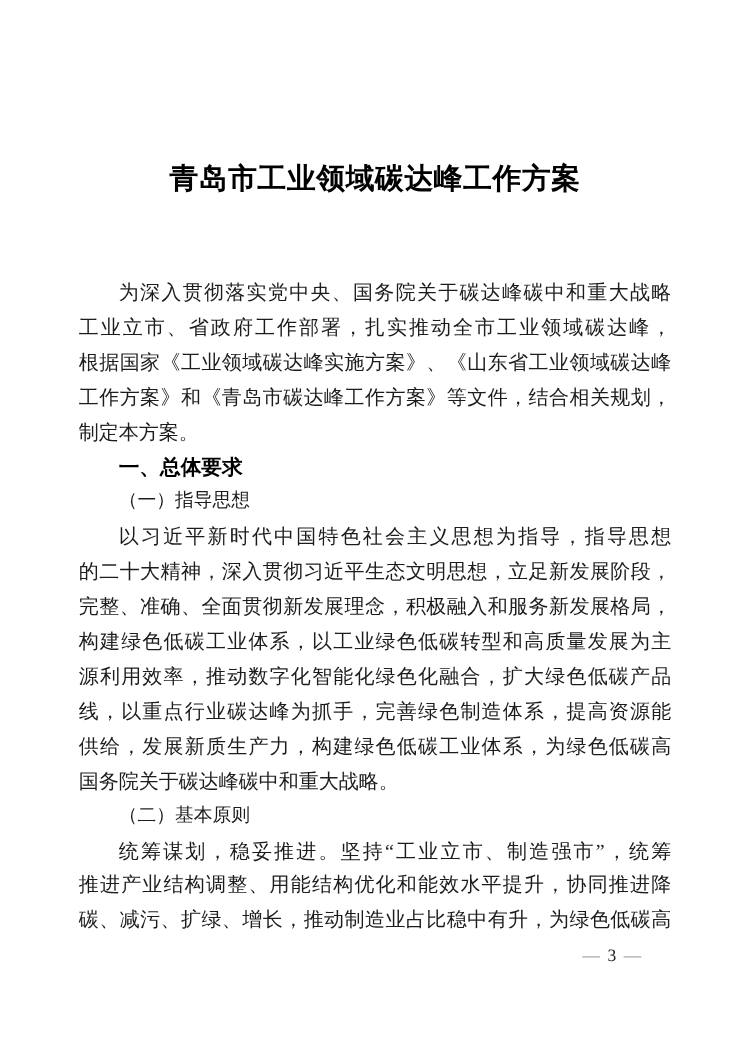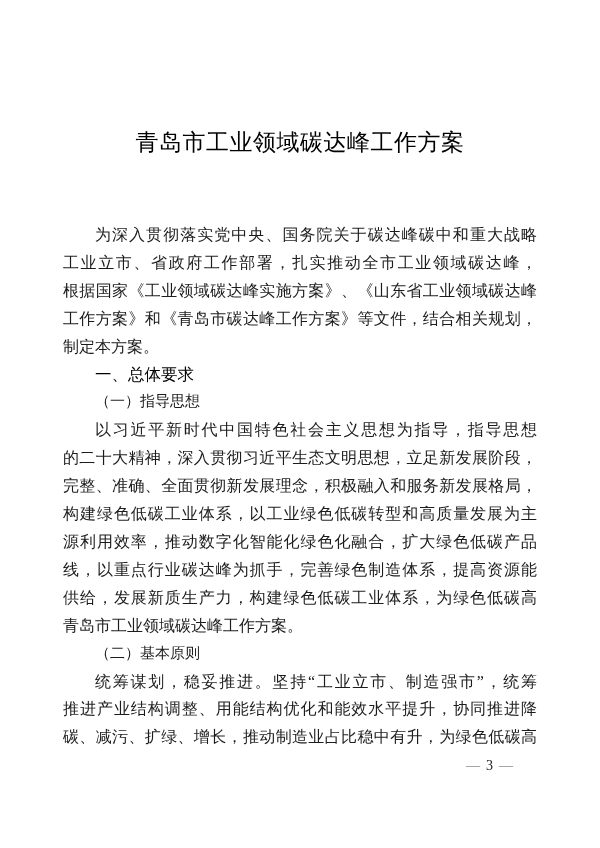--- a/index.html
+++ b/index.html
@@ -15,42 +15,42 @@
   }
   .title {
     position: absolute;
     top: 129px;
     left: 0;
     width: 100%;
     margin: 0;
     text-align: center;
     font-size: 23px;
     line-height: 28px;
-    font-weight: 400;
+    font-weight: 700;
     letter-spacing: 0.5px;
     color: #000000;
   }
   .body-block {
     position: absolute;
     left: 63px;
     top: 221px;
     width: 474px;
     font-size: 16px;
     line-height: 27.9px;
   }
   .line {
     text-align: justify;
     text-align-last: justify;
     white-space: nowrap;
   }
   .line.indent { text-indent: 32px; }
   .line.last { text-align-last: left; }
   .line.heading {
     font-family: "Liberation Sans", "DejaVu Sans", sans-serif;
-    font-weight: 400;
+    font-weight: 700;
     font-size: 16.5px;
     text-align-last: left;
     color: #000000;
   }
   .line.sub {
     text-align-last: left;
     font-size: 15px;
   }
   .pagenum {
     position: absolute;
@@ -85,21 +85,21 @@
 
     <div class="line indent sub">（一）指导思想</div>
 
     <div class="line indent">以习近平新时代中国特色社会主义思想为指导，指导思想</div>
     <div class="line">的二十大精神，深入贯彻习近平生态文明思想，立足新发展阶段，</div>
     <div class="line">完整、准确、全面贯彻新发展理念，积极融入和服务新发展格局，</div>
     <div class="line">构建绿色低碳工业体系，以工业绿色低碳转型和高质量发展为主</div>
     <div class="line">源利用效率，推动数字化智能化绿色化融合，扩大绿色低碳产品</div>
     <div class="line">线，以重点行业碳达峰为抓手，完善绿色制造体系，提高资源能</div>
     <div class="line">供给，发展新质生产力，构建绿色低碳工业体系，为绿色低碳高</div>
-    <div class="line last">青岛市工业领域碳达峰工作方案。</div>
+    <div class="line last">国务院关于碳达峰碳中和重大战略。</div>
 
     <div class="line indent sub">（二）基本原则</div>
 
     <div class="line indent">统筹谋划，稳妥推进。坚持“工业立市、制造强市”，统筹</div>
     <div class="line">推进产业结构调整、用能结构优化和能效水平提升，协同推进降</div>
     <div class="line">碳、减污、扩绿、增长，推动制造业占比稳中有升，为绿色低碳高</div>
   </div>
 
   <div class="pagenum">
     <span class="dash">—</span><span class="num">3</span><span class="dash">—</span>

